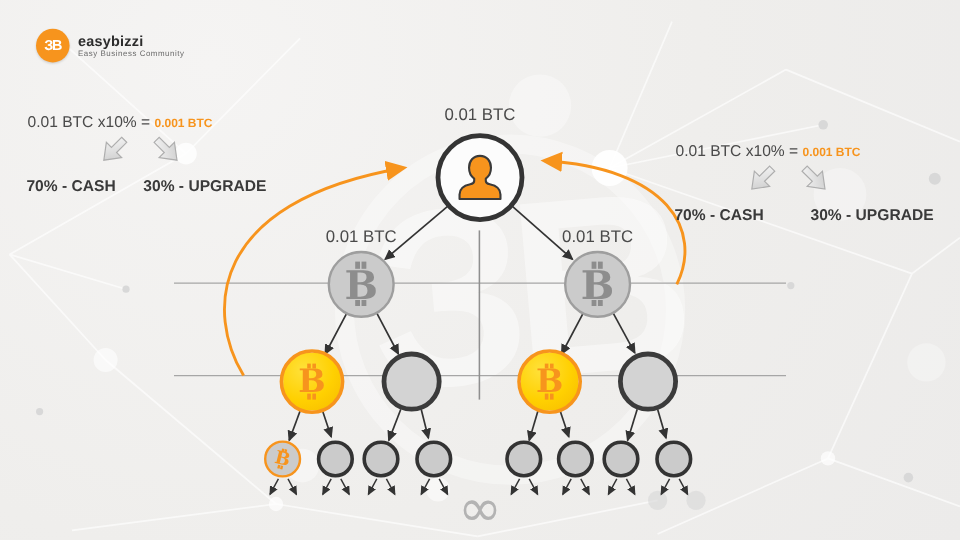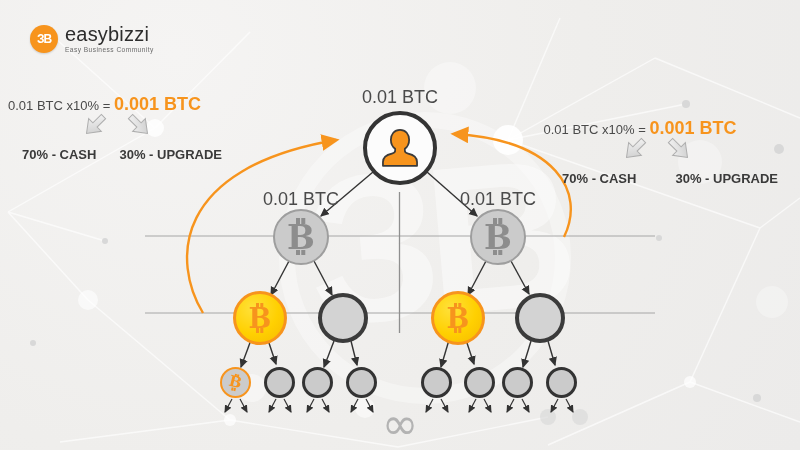--- a/index.html
+++ b/index.html
@@ -12,29 +12,29 @@
   .bg-svg{position:absolute;left:0;top:0;z-index:0;}
   .watermark{position:absolute;left:308px;top:138px;z-index:0;
     font-size:210px;font-weight:bold;line-height:1;color:#ffffff;opacity:.45;
     letter-spacing:-14px;transform:rotate(-5deg);font-family:"Liberation Sans",sans-serif;}
 
   
   .logo{position:absolute;left:30px;top:24px;display:flex;align-items:center;gap:7px;z-index:5;}
   .badge{width:28px;height:28px;border-radius:50%;background:#f7941d;color:#fff;
     display:flex;align-items:center;justify-content:center;font-weight:bold;font-size:12px;
     letter-spacing:-1px;box-shadow:0 1px 2px rgba(0,0,0,.15);}
-  .brand{font-size:20px;font-weight:normal;color:#2d2d2d;letter-spacing:.2px;line-height:1;}
+  .brand{font-size:12px;font-weight:bold;color:#2d2d2d;letter-spacing:.2px;line-height:1;}
   .tagline{font-size:6.6px;color:#6a6a6a;letter-spacing:.45px;margin-top:2px;}
 
   .title{position:absolute;left:300px;top:30px;width:200px;text-align:center;z-index:5;
     font-size:24px;color:#3f3f3f;letter-spacing:1px;}
 
   
   .f-line1{position:absolute;z-index:5;font-size:13px;color:#4a4a4a;white-space:nowrap;}
-  .f-line1 .res{color:#f7941d;font-weight:bold;font-size:18px;}
+  .f-line1 .res{color:#f7941d;font-weight:bold;font-size:10px;}
   .f-line2{position:absolute;z-index:5;display:flex;justify-content:space-between;
     font-size:13px;font-weight:bold;color:#3a3a3a;white-space:nowrap;}
   .bevel{position:absolute;z-index:5;}
   .rotl{transform:rotate(45deg);}  
   .rotr{transform:rotate(-45deg);} 
 
   
   .net{position:absolute;left:0;top:0;z-index:2;}
 
   
@@ -53,21 +53,21 @@
   .l4 .btc{font-size:15px;transform:rotate(14deg);}
 
   
   .btc{position:relative;display:inline-block;font-family:"DejaVu Serif", serif;
     font-weight:bold;line-height:1;}
   .btc .tk{position:absolute;width:.10em;height:.17em;background:currentColor;left:33%;
     box-shadow:.16em 0 0 currentColor;}
   .btc .tt{top:-.07em;}
   .btc .tb{bottom:-.05em;}
 
-  .lbl{position:absolute;z-index:5;width:80px;text-align:center;font-size:18px;color:#4a4a4a;}
+  .lbl{position:absolute;z-index:5;width:80px;text-align:center;font-size:14px;color:#4a4a4a;}
 
   .infinity{position:absolute;left:350px;top:402px;width:100px;text-align:center;z-index:5;
     font-size:44px;line-height:1;color:#b3b3b3;font-family:"DejaVu Sans", sans-serif;}
 </style>
 </head>
 <body>
 
 <div class="stage">
 
   <svg class="bg-svg" width="800" height="450">

